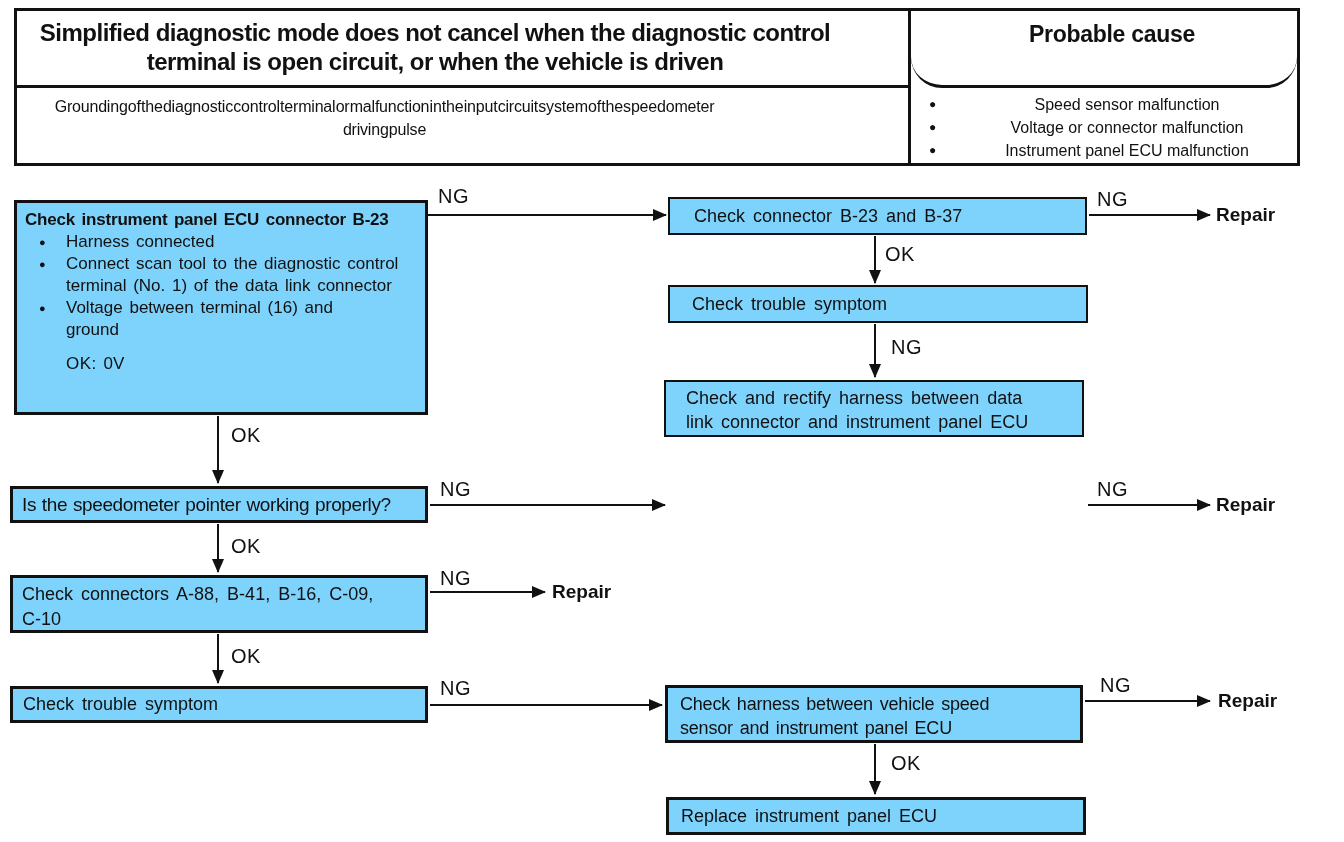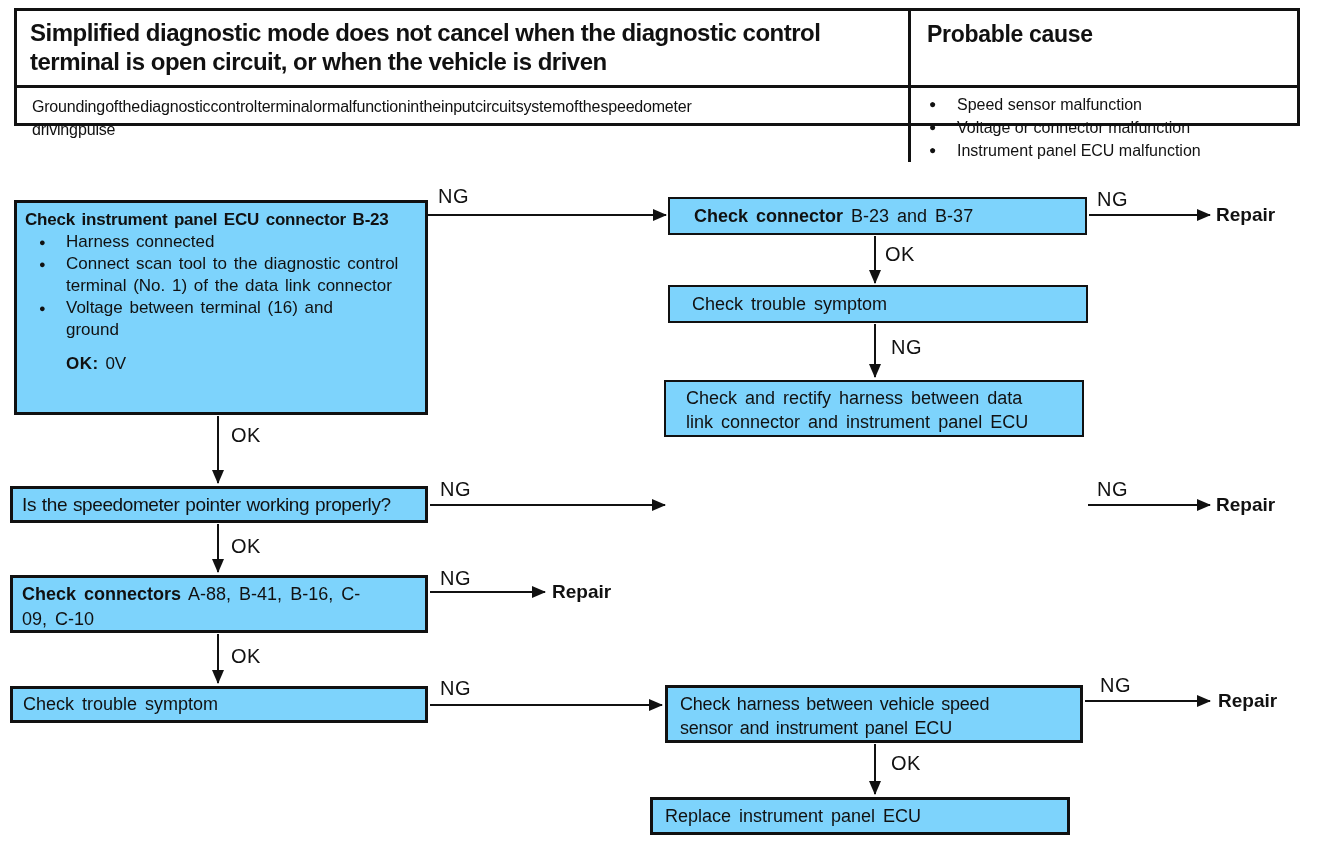--- a/index.html
+++ b/index.html
@@ -1,58 +1,58 @@
 <!DOCTYPE html>
 <html><head>
 <meta charset="utf-8">
 <style>
   * { margin: 0; padding: 0; box-sizing: border-box; }
   html, body { background: #ffffff; }
   body { font-family: "Liberation Sans", sans-serif; color: #111; }
   #page { position: relative; width: 1344px; height: 842px; background: #fff; overflow: hidden; }
 
   
-  .hdr { position: absolute; left: 14px; top: 8px; width: 1286px; height: 118px;
+  .hdr { position: absolute; left: 14px; top: 8px; width: 1286px; height: 158px;
          border: 3px solid #111; display: grid;
-         grid-template-columns: 894px 1fr; grid-template-rows: 77px 1fr; }
+         grid-template-columns: 894px 1fr; grid-template-rows: 77px 1fr; text-align: center; }
   .hdr-cell { position: relative; }
   .cell-title { border-right: 3px solid #111; border-bottom: 3px solid #111; padding: 7px 14px 0 13px; }
-  .cell-cause { border-bottom: 3px solid #111; padding: 10px 0 0 16px; }
+  .cell-cause { border-bottom: 3px solid #111; padding: 10px 0 0 16px; border-radius: 31px; }
   .cell-comment { border-right: 3px solid #111; padding: 7px 12px 0 15px; }
   .cell-list { padding: 5px 0 0 0; }
   .h-title { font-size: 24px; font-weight: bold; line-height: 29px; letter-spacing: -0.5px; max-width: 810px; }
   .h-cause { font-size: 23px; font-weight: bold; letter-spacing: -0.3px; }
   .h-comment { font-size: 16px; line-height: 23px; word-spacing: -4px; letter-spacing: -0.2px; max-width: 705px; }
   .cause-li { position: relative; font-size: 16px; line-height: 23px; padding-left: 46px; }
   .cause-li .blt { position: absolute; left: 18px; top: 0; font-size: 12px; line-height: 23px; }
 
   
   .fbox { position: absolute; background: #7dd3fc; border: 3px solid #111; font-size: 18px; word-spacing: 3px; }
   .thin { border-width: 2px; }
   .vcenter { display: flex; align-items: center; }
-  .b { font-weight: bold; }
+  .b { font-weight: normal; }
 
   .boxA { left: 14px; top: 200px; width: 414px; height: 215px; font-size: 17px; padding: 5px 8px 0 8px; word-spacing: 2px; }
   .boxA .titleA { font-weight: bold; line-height: 23px; max-width: 400px; letter-spacing: -0.2px; }
   .itemA { position: relative; padding-left: 41px; line-height: 22px; }
   .itemA .blt { position: absolute; left: 14px; top: 0; font-size: 11px; line-height: 22px; }
   .w335 { max-width: 376px; } 
   .w300 { max-width: 341px; }
   .okline { padding-left: 41px; line-height: 22px; margin-top: 12px; }
   .okline .b { letter-spacing: 0.5px; }
 
   .boxB { left: 668px; top: 197px; width: 419px; height: 38px; padding-left: 24px; }
   .boxC { left: 668px; top: 285px; width: 420px; height: 38px; padding-left: 22px; }
   .boxD { left: 664px; top: 380px; width: 420px; height: 57px; padding: 4px 38px 0 20px; line-height: 24px; }
   .boxE { left: 10px;  top: 486px; width: 418px; height: 37px; padding-left: 9px; font-size: 19px; word-spacing: 1px; letter-spacing: -0.4px; }
   .boxF { left: 668px; top: 488px; width: 418px; height: 36px; padding-left: 21px; }
   .boxG { left: 10px;  top: 575px; width: 418px; height: 58px; padding: 4px 48px 0 9px; line-height: 25px; }
   .boxH { left: 10px;  top: 686px; width: 418px; height: 37px; padding-left: 10px; }
   .boxI { left: 665px; top: 685px; width: 418px; height: 58px; padding: 4px 36px 0 12px; line-height: 24px; letter-spacing: -0.2px; word-spacing: 2px; }
-  .boxJ { left: 650px; top: 797px; width: 420px; height: 38px; padding-left: 12px; }
+  .boxJ { left: 666px; top: 797px; width: 420px; height: 38px; padding-left: 12px; }
 
   
   .lbl { position: absolute; font-size: 20px; line-height: 22px; letter-spacing: 0.5px; }
   .repair { position: absolute; font-size: 19px; font-weight: bold; line-height: 22px; }
 
   .ng1 { left: 438px;  top: 185px; }
   .ng2 { left: 1097px; top: 188px; }
   .ok1 { left: 885px;  top: 243px; }
   .ng3 { left: 891px;  top: 336px; }
   .ok2 { left: 231px;  top: 424px; }

